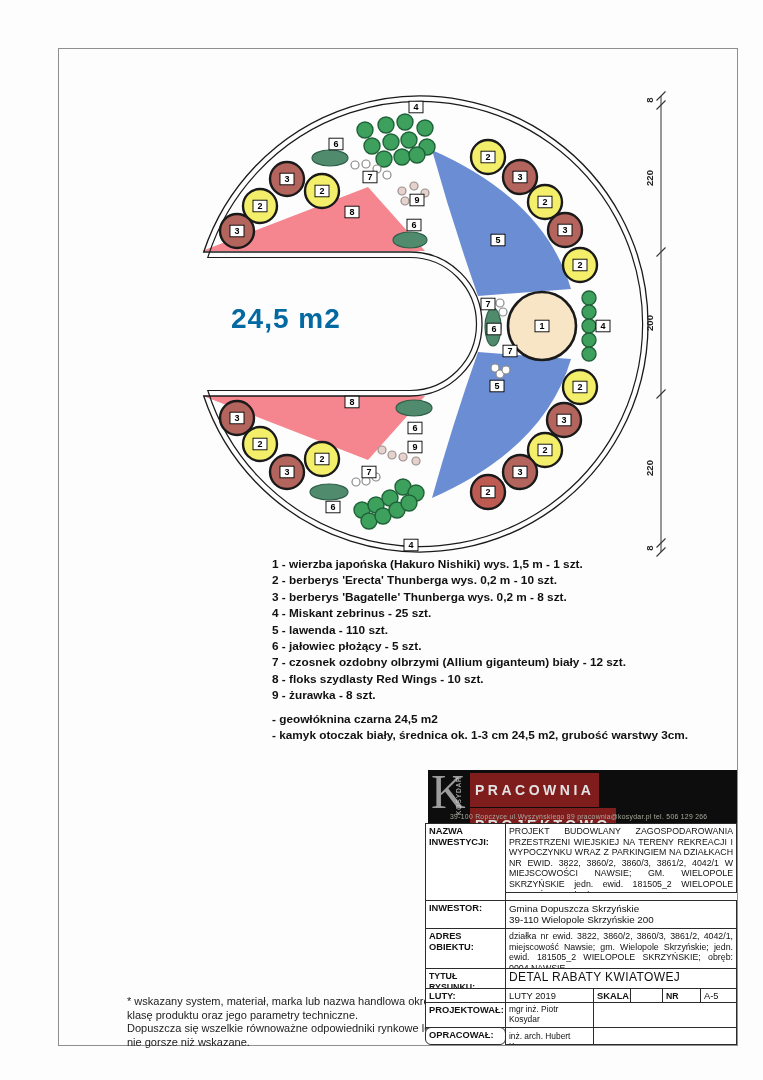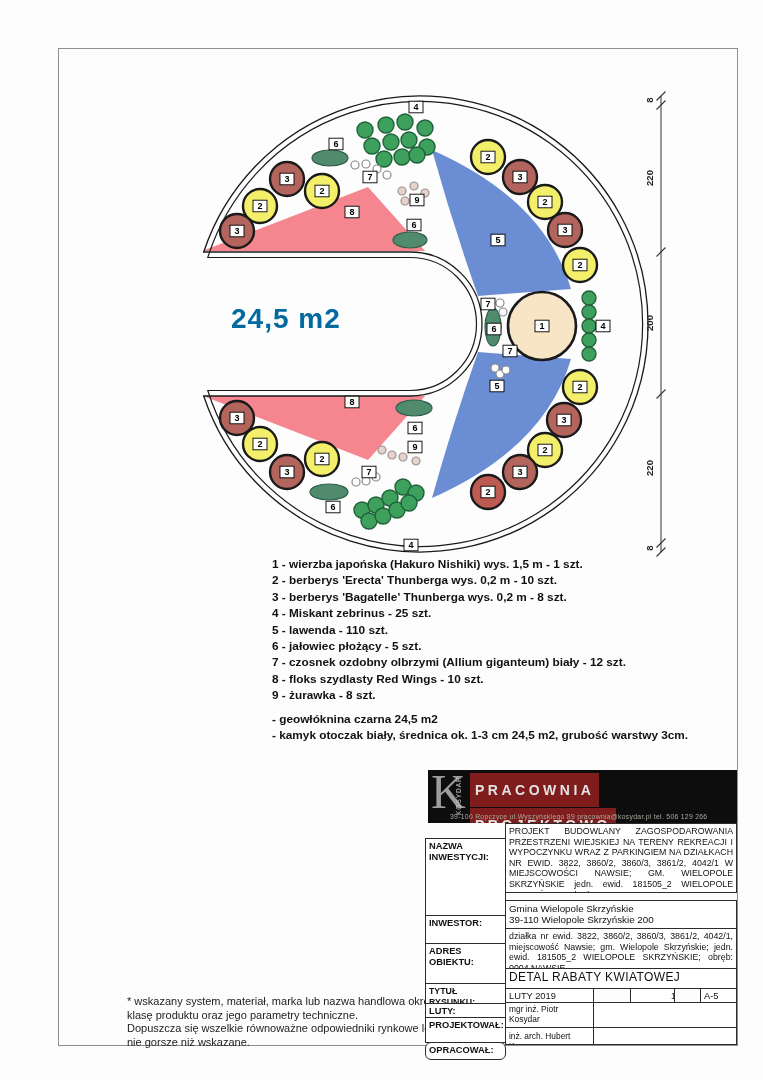--- a/index.html
+++ b/index.html
@@ -17,21 +17,21 @@
   #logo{left:3px;top:0;width:309px;height:53px;background:#0d0d0d;overflow:hidden;}
   #logo-k{left:3px;top:-6px;font-size:48px;font-weight:400;color:#9c9c9c;font-family:"Liberation Serif",serif;}
   #logo-vertical{left:27px;top:5px;font-size:6.5px;color:#c9c9c9;letter-spacing:1px;writing-mode:vertical-rl;transform:rotate(180deg);height:40px;}
   #logo-lines{left:42px;top:3px;}
   .logo-line{display:block;width:fit-content;background:#7f1d1d;color:#e2e2e2;font-size:14px;font-weight:bold;
              letter-spacing:3.5px;padding:9px 5px;margin-bottom:1px;}
   #logo-address{left:22px;top:43px;font-size:6.8px;color:#a9a99e;letter-spacing:0.3px;}
   #tb-table{left:0;top:53px;width:312px;height:221px;}
   .tb-cell{position:absolute;border:1px solid #2b2b2b;box-sizing:border-box;background:#fff;
            font-size:9.5px;line-height:11px;padding:2px 3px;overflow:hidden;}
-  .tb-label{font-weight:bold;font-size:9.3px;margin-top:15px;}
+  .tb-label{font-weight:bold;font-size:9.3px;}
   .tb-just{font-size:8.8px;line-height:10.6px;text-align:justify;text-align-last:left;}
   .tb-small{font-size:8.4px;line-height:9.6px;}
   #cell-tytul-content{font-size:12px;letter-spacing:0.4px;text-align:left;padding-top:3px;}
 </style>
 </head>
 <body>
 
 <div id="frame" class="abs"></div>
 
 <svg id="diagram-svg" class="abs" width="763" height="760" viewBox="0 0 763 760">
@@ -236,21 +236,21 @@
     </div>
     <div id="logo-address" class="abs">39-100 Ropczyce  ul.Wyszyńskiego 89  pracownia@kosydar.pl  tel. 506 129 266</div>
   </div>
 
   <div id="tb-table" class="abs">
     <div class="tb-cell tb-label" style="left:0;top:0;width:81px;height:78px;">NAZWA INWESTYCJI:</div>
     <div class="tb-cell tb-just" style="left:80px;top:0;width:232px;height:70px;">PROJEKT BUDOWLANY ZAGOSPODAROWANIA PRZESTRZENI WIEJSKIEJ NA TERENY REKREACJI I WYPOCZYNKU WRAZ Z PARKINGIEM NA DZIAŁKACH NR EWID. 3822, 3860/2, 3860/3, 3861/2, 4042/1 W MIEJSCOWOŚCI NAWSIE; GM. WIELOPOLE SKRZYŃSKIE jedn. ewid. 181505_2 WIELOPOLE SKRZYŃSKIE; obręb: 0004 NAWSIE</div>
 
     <div class="tb-cell tb-label" style="left:0;top:77px;width:81px;height:29px;">INWESTOR:</div>
     <div class="tb-cell" style="left:80px;top:77px;width:232px;height:29px;font-size:9.8px;">
-      <div>Gmina Wielopole Skrzyńskie</div>
+      <div>Gmina Dopuszcza Skrzyńskie</div>
       <div>39-110 Wielopole Skrzyńskie 200</div>
     </div>
 
     <div class="tb-cell tb-label" style="left:0;top:105px;width:81px;height:41px;">ADRES OBIEKTU:</div>
     <div class="tb-cell tb-just" style="left:80px;top:105px;width:232px;height:41px;">działka nr ewid. 3822, 3860/2, 3860/3, 3861/2, 4042/1, miejscowość Nawsie; gm. Wielopole Skrzyńskie; jedn. ewid. 181505_2 WIELOPOLE SKRZYŃSKIE; obręb: 0004 NAWSIE</div>
 
     <div class="tb-cell tb-label" style="left:0;top:145px;width:81px;height:21px;font-size:8.8px;">TYTUŁ RYSUNKU:</div>
     <div class="tb-cell" id="cell-tytul-content" style="left:80px;top:145px;width:232px;height:21px;">DETAL RABATY KWIATOWEJ</div>
 
     <div class="tb-cell tb-label" style="left:0;top:165px;width:81px;height:15px;">LUTY:</div>

